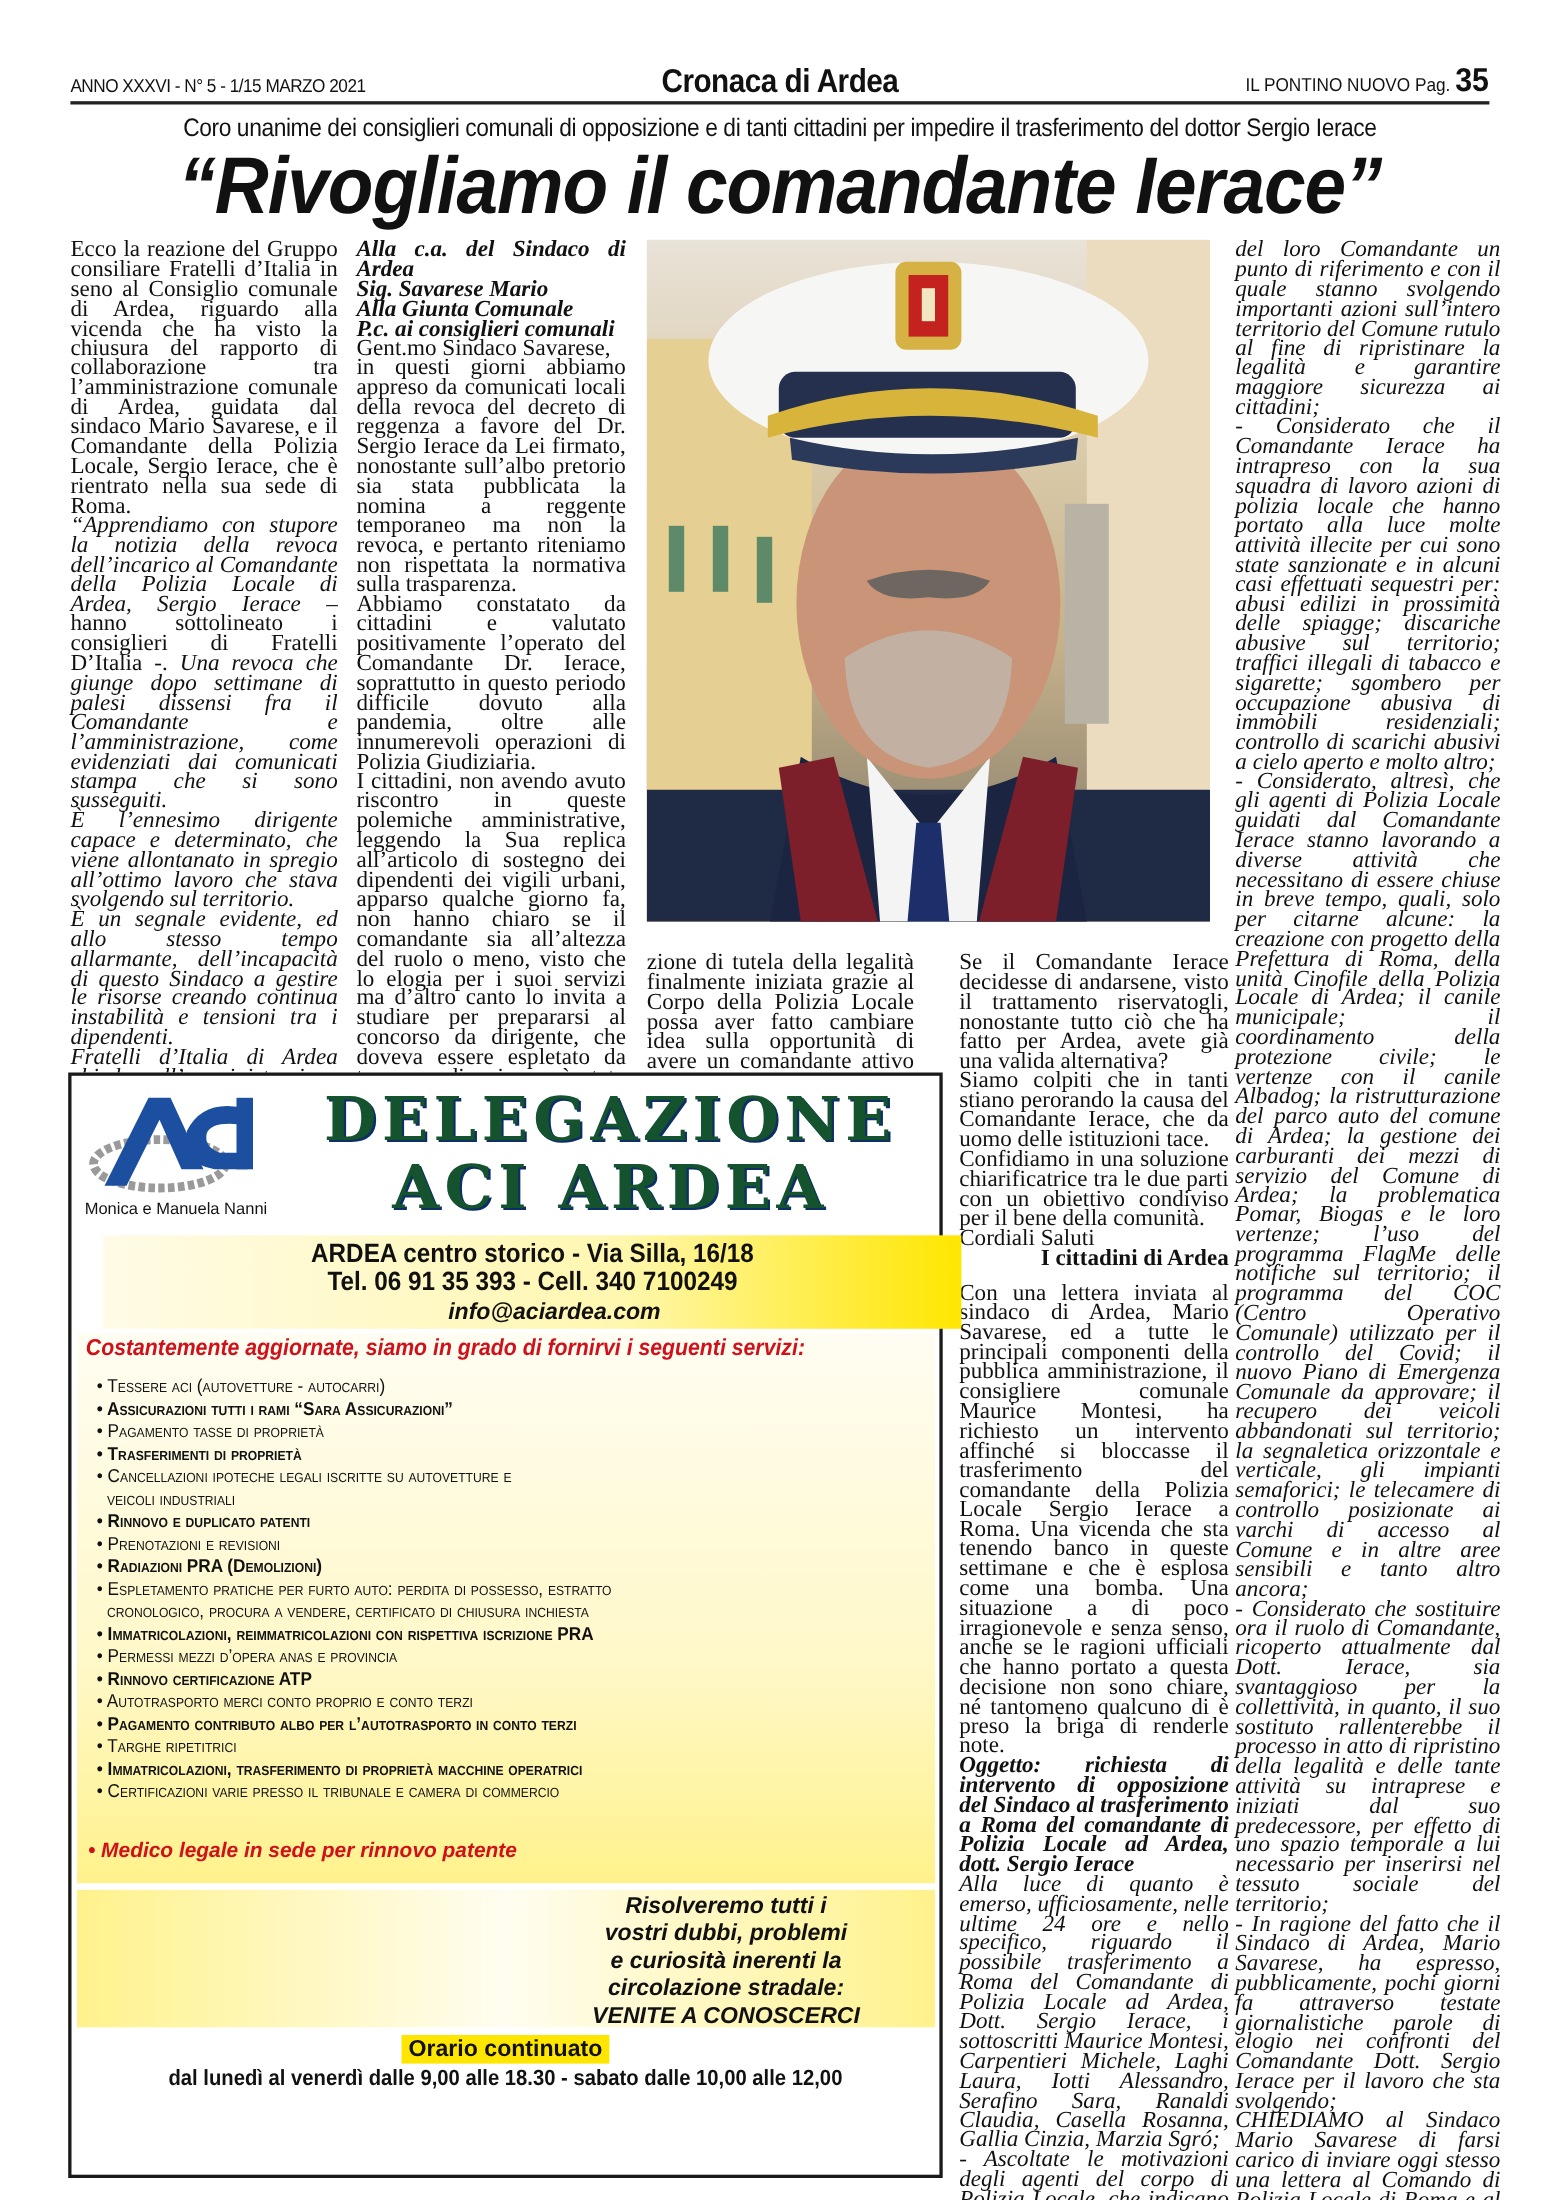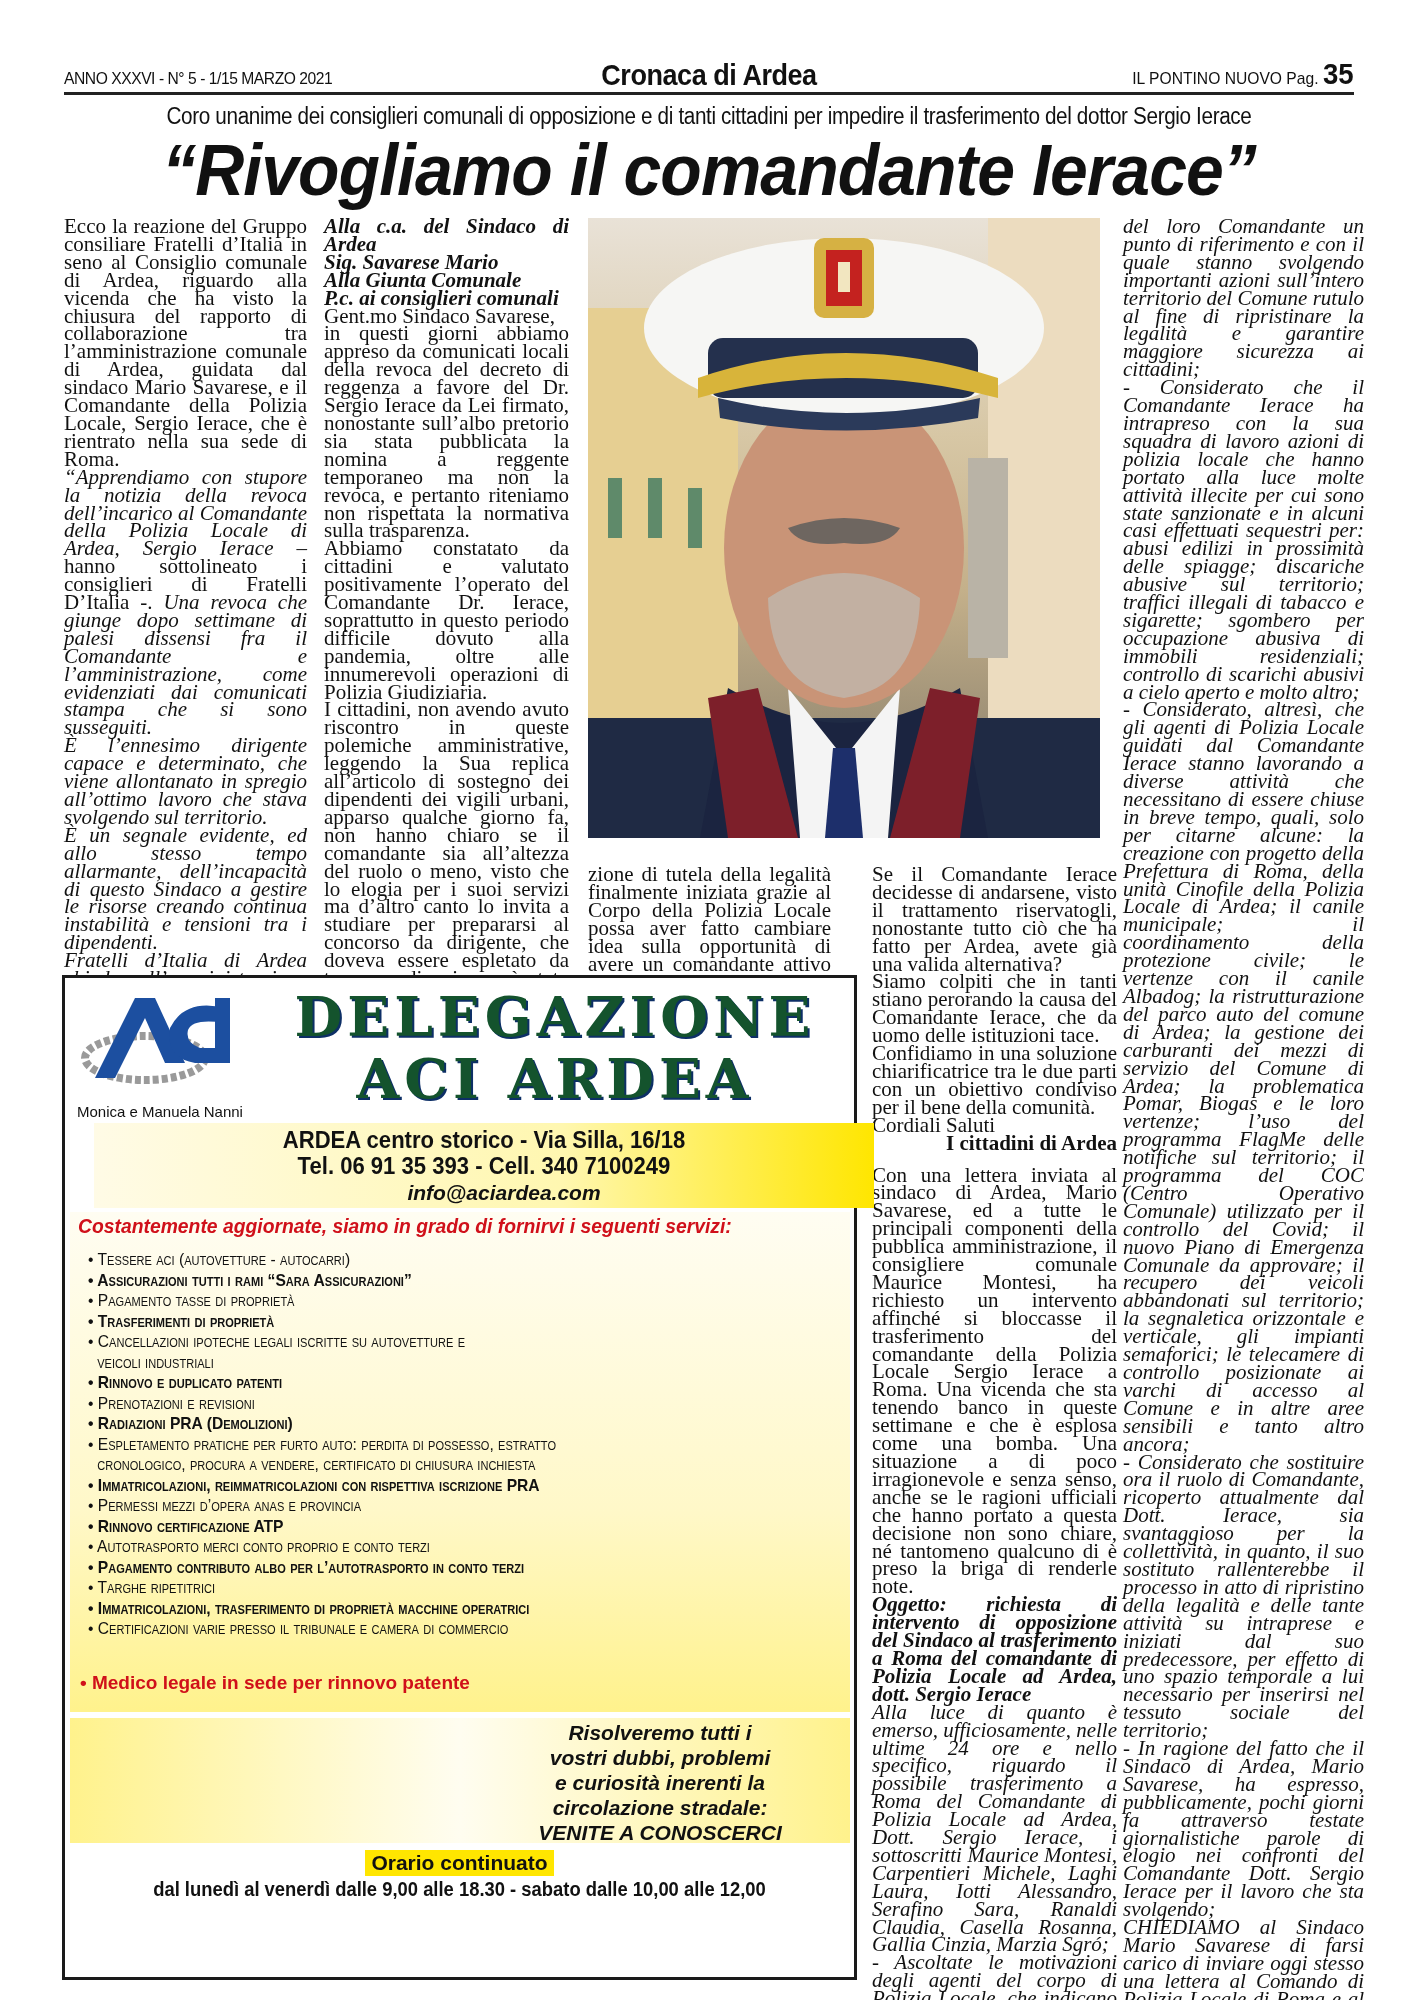--- a/index.html
+++ b/index.html
@@ -21,33 +21,33 @@
   .col .sig{text-align:right;font-weight:bold;}
   .c1{left:64px;top:218px;width:243px;}
   .c2{left:324px;top:218px;width:245px;}
   .c2b{left:588px;top:866px;width:243px;}
   .c3{left:872px;top:866px;width:245px;}
   .c4{left:1123px;top:218px;width:241px;}
   .photo{left:588px;top:218px;width:512px;height:620px;overflow:hidden;background:linear-gradient(180deg,#e9e2d7 0%,#d7c7a5 35%,#c4b08a 60%,#7d7566 100%);}
   
   .ad{left:62px;top:975px;width:795px;height:1005px;border:3px solid #1a1a1a;box-sizing:border-box;background:#fff;}
   .ad-logo{position:absolute;left:10px;top:10px;width:165px;height:100px;}
-  .ad-owner{position:absolute;left:12px;top:113px;font-family:"Liberation Sans",sans-serif;font-size:15px;margin-top:12px;}
+  .ad-owner{position:absolute;left:12px;top:113px;font-family:"Liberation Sans",sans-serif;font-size:15px;}
   .ad-title{position:absolute;left:200px;top:8px;width:580px;text-align:center;font-family:"DejaVu Serif",serif;font-weight:bold;color:#14532d;font-size:55px;line-height:62px;letter-spacing:5px;text-shadow:2px 2px 0 #0d2f66;}
   .ad-addr{position:absolute;left:5px;top:145px;width:780px;height:85px;background:linear-gradient(90deg,#fffbe6 0%,#fff7b0 60%,#ffe600 100%);text-align:center;font-family:"Liberation Sans",sans-serif;font-weight:bold;margin-left:24px;}
   .ad-addr .l1{font-size:24px;line-height:26px;padding-top:4px;transform:scaleX(0.92);}
   .ad-addr .l2{font-size:24px;line-height:26px;transform:scaleX(0.92);}
   .ad-addr .l3{font-size:21px;line-height:28px;font-style:italic;padding-left:40px;}
   .ad-body{position:absolute;left:5px;top:234px;width:780px;height:500px;background:linear-gradient(180deg,#fffdf2 0%,#fff8c8 60%,#fff28c 100%);}
   .ad-intro{position:absolute;left:8px;top:2px;font-family:"Liberation Sans",sans-serif;font-weight:bold;font-style:italic;color:#d0101a;font-size:21px;transform:scaleX(0.92);transform-origin:left;white-space:nowrap;}
   .svc{position:absolute;left:18px;top:38px;width:760px;font-family:"Liberation Sans",sans-serif;font-variant:small-caps;font-size:17px;line-height:20.5px;}
   .svc div{transform:scaleX(0.92);transform-origin:left;white-space:nowrap;}
   .svc .b{font-weight:bold;}
   .svc .cont{padding-left:10px;}
-  .medico{position:absolute;left:10px;top:460px;font-family:"Liberation Sans",sans-serif;font-weight:bold;color:#d0101a;font-size:19px;}
+  .medico{position:absolute;left:10px;top:460px;font-family:"Liberation Sans",sans-serif;font-weight:bold;font-style:italic;color:#d0101a;font-size:19px;}
   .ad-box2{position:absolute;left:5px;top:740px;width:780px;height:125px;background:linear-gradient(90deg,#fff28c 0%,#fffdf0 50%,#fff28c 100%);font-family:"Liberation Sans",sans-serif;font-weight:bold;font-style:italic;text-align:center;}
   .bx-left{position:absolute;left:0;top:2px;width:375px;color:#d0101a;font-size:21px;line-height:25px;}
   .bx-right{position:absolute;left:400px;top:2px;width:380px;color:#111;font-size:21px;line-height:25px;}
   .orario{position:absolute;left:0;top:872px;width:789px;text-align:center;font-family:"Liberation Sans",sans-serif;font-weight:bold;}
   .orario .t{display:inline-block;background:#ffe600;padding:0 6px;font-size:21px;line-height:26px;}
   .orario .h{font-size:20px;line-height:26px;transform:scaleX(0.92);}
 </style>
 </head>
 <body>
 

